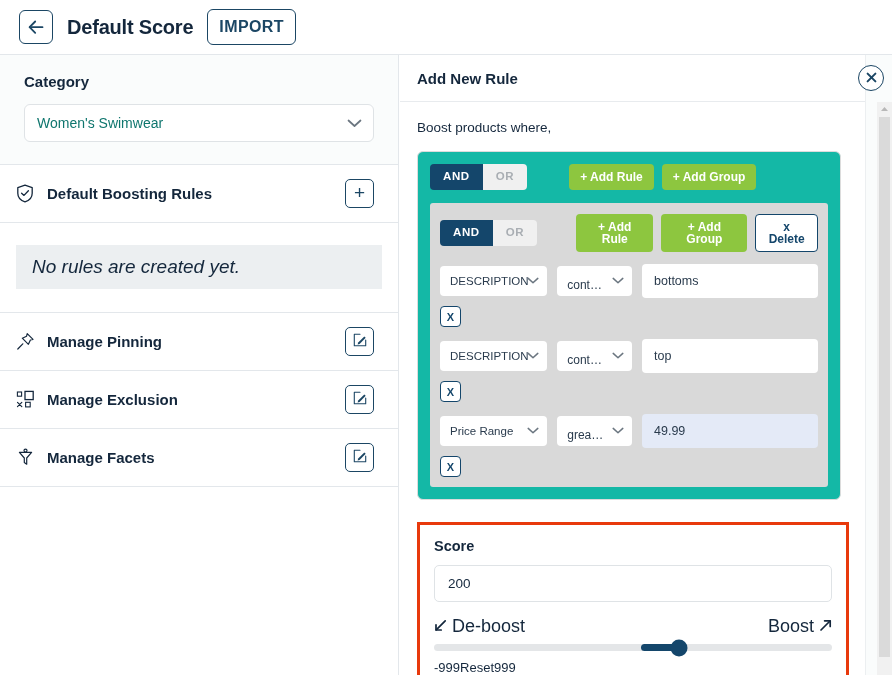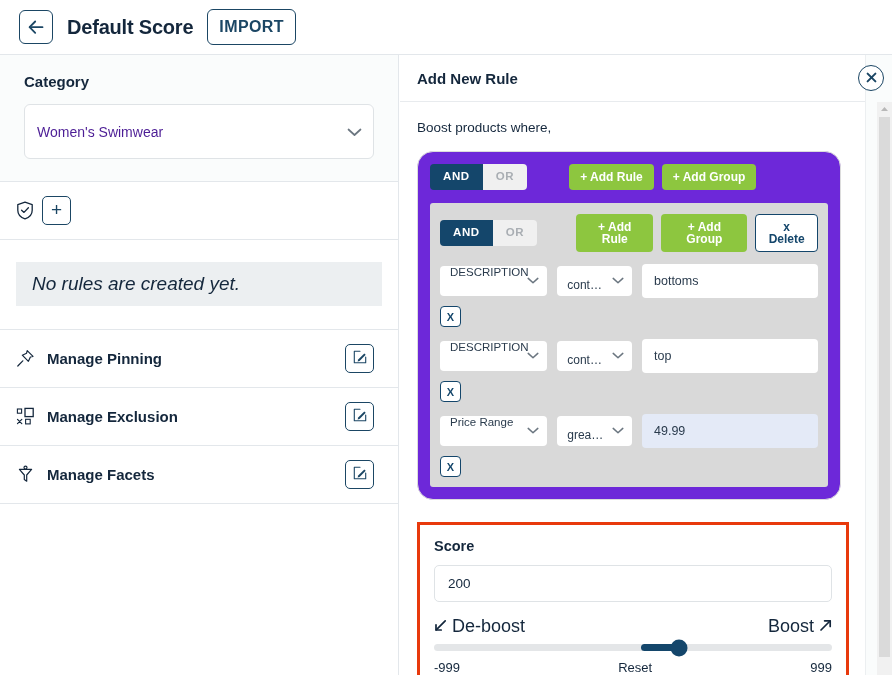--- a/index.html
+++ b/index.html
@@ -76,29 +76,29 @@
     border-bottom: 1px solid #e3e7eb;
   }
   .category-label {
     font-size: 15px;
     font-weight: bold;
     color: #14273c;
     margin-bottom: 14px;
   }
   .select-box {
     position: relative;
-    height: 55px;
+    height: 38px;
     background: #fff;
     border: 1px solid #dfe3e6;
     border-radius: 6px;
     display: flex;
     align-items: center;
     padding: 0 12px;
     font-size: 14px;
-    color: #4c1d95;
+    color: #0f766e;
     cursor: pointer;
   }
   .select-box .chev {
     position: absolute;
     right: 11px; top: 50%;
     transform: translateY(-50%);
   }
 
   .row-item {
     height: 58px;
@@ -198,23 +198,23 @@
     padding: 18px 17px 0 17px;
     height: 573px;
   }
   .boost-caption {
     font-size: 13.5px;
     color: #14273c;
     margin-bottom: 16px;
   }
 
   .outer-group {
-    background: #6d28d9;
+    background: #14b8a6;
     border: 1px solid #dcdcdc;
-    border-radius: 16px;
+    border-radius: 6px;
     padding: 12px;
     width: 424px;
   }
   .inner-group {
     background: #d9d9d9;
     border-radius: 3px;
     padding: 11px 10px 10px 10px;
     margin-top: 13px;
   }
   .grp-toolbar {
@@ -271,20 +271,21 @@
     margin-top: 12px;
     align-items: center;
   }
   .field-select {
     position: relative;
     width: 122px;
     height: 30px;
     background: #ffffff;
     border-radius: 4px;
     display: flex;
+    align-items: center;
     padding: 0 10px;
     font-size: 11.5px;
     color: #2a3b4d;
     cursor: pointer;
   }
   .op-select {
     position: relative;
     width: 84px;
     height: 30px;
     background: #ffffff;
@@ -383,21 +384,21 @@
     left: 61.5%;
     top: 50%;
     transform: translate(-50%, -50%);
     width: 17px; height: 17px;
     border-radius: 50%;
     background: #14466b;
     cursor: pointer;
   }
   .slider-scale {
     display: flex;
-    justify-content: space-between;
+    justify-content: flex-start;
     align-items: center;
     margin-top: 9px;
     font-size: 13px;
     color: #14273c;
   }
   .slider-scale .reset {
     cursor: pointer;
   }
 
   
@@ -463,20 +464,21 @@
       </div>
     </div>
 
     <div class="row-item">
       <span class="row-icon">
         <svg width="18" height="19" viewBox="0 0 18 19">
           <path d="M9 1.2 L16.2 3.6 V9.2 C16.2 13.6 12.9 16.6 9 17.8 C5.1 16.6 1.8 13.6 1.8 9.2 V3.6 Z" fill="none" stroke="#14273c" stroke-width="1.3" stroke-linejoin="round"></path>
           <path d="M5.6 9.2 L8 11.4 L12.4 6.7" fill="none" stroke="#14273c" stroke-width="1.3" stroke-linecap="round" stroke-linejoin="round"></path>
         </svg>
       </span>
+      <span class="row-label">Default Boosting Rules</span>
       <div class="plus-btn">+</div>
     </div>
 
     <div class="empty-wrap">
       <div class="empty-notice">No rules are created yet.</div>
     </div>
 
     <div class="row-item">
       <span class="row-icon">
         <svg width="19" height="19" viewBox="0 0 19 19">

